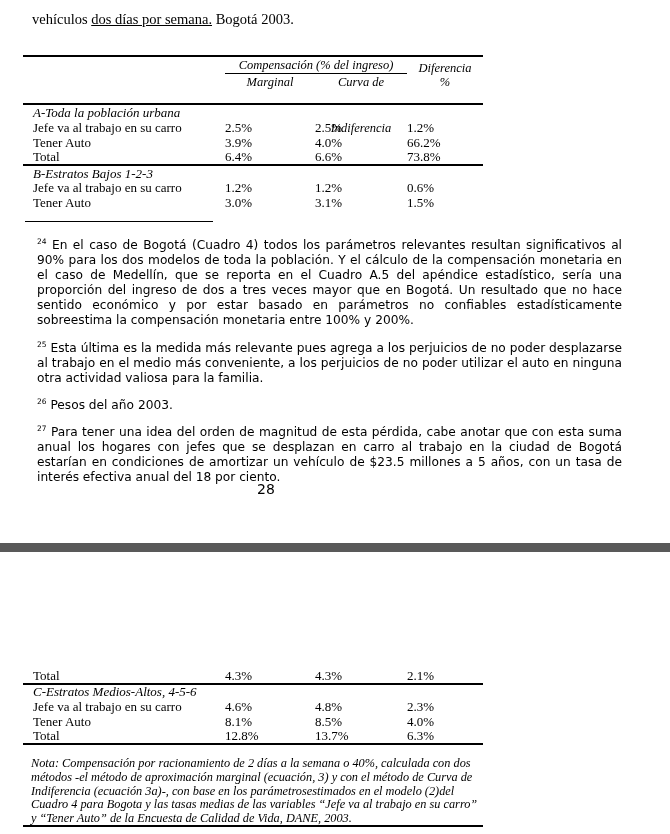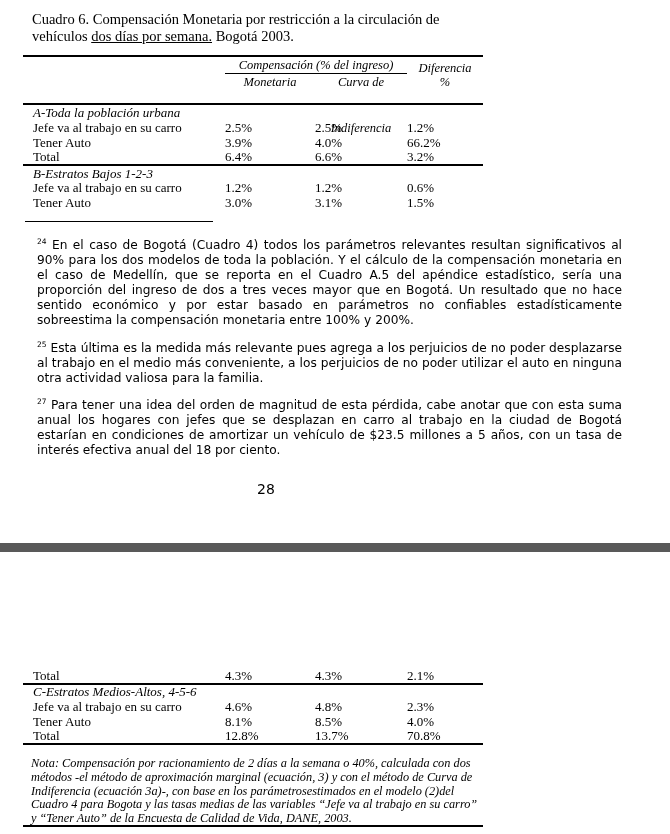--- a/index.html
+++ b/index.html
@@ -29,30 +29,29 @@
 
   .page-num { position: absolute; left: 0; width: 532px; top: 481px; text-align: center; font-size: 14px; }
   .page-break { position: absolute; left: 0; top: 543px; width: 670px; height: 9px; background: #595959; }
 
   .nota { position: absolute; left: 31px; top: 757px; width: 452px; font-size: 12.3px; line-height: 13.8px; font-style: italic; }
 </style>
 </head>
 <body>
 
 <div class="title serif">
-  <div>Cuadro 6. Compensación Monetaria por restricción a la circulación de</div>
   <div><span>vehículos </span><u>dos días por semana.</u><span> Bogotá 2003.</span></div>
 </div>
 
 <div class="tbl serif" style="top:0;">
   <div class="rule" style="left:0; top:55px; width:460px;"></div>
 
   <div class="hdr" style="left:202px; top:58px; width:182px;">Compensación (% del ingreso)</div>
   <div class="rule thin" style="left:202px; top:73px; width:182px;"></div>
-  <div class="hdr" style="left:202px; top:75px; width:90px;">Monetaria</div>
+  <div class="hdr" style="left:202px; top:75px; width:90px;">Marginal</div>
   <div class="hdr" style="left:292px; top:75px; width:92px;">Curva de</div>
   <div class="hdr" style="left:292px; top:89px; width:92px;margin-top:32px;">Indiferencia</div>
   <div class="hdr" style="left:384px; top:61px; width:76px;">Diferencia</div>
   <div class="hdr" style="left:384px; top:75px; width:76px;">%</div>
 
   <div class="rule" style="left:0; top:103px; width:460px;"></div>
 
   <div class="row" style="top:106px;">
     <span class="lbl sect">A-Toda la población urbana</span>
   </div>
@@ -65,21 +64,21 @@
   <div class="row" style="top:136px;">
     <span class="lbl">Tener Auto</span>
     <span class="c1">3.9%</span>
     <span class="c2">4.0%</span>
     <span class="c3">66.2%</span>
   </div>
   <div class="row" style="top:150px;">
     <span class="lbl">Total</span>
     <span class="c1">6.4%</span>
     <span class="c2">6.6%</span>
-    <span class="c3">3.2%</span>
+    <span class="c3">73.8%</span>
   </div>
 
   <div class="rule" style="left:0; top:164px; width:460px;"></div>
 
   <div class="row" style="top:167px;">
     <span class="lbl sect">B-Estratos Bajos 1-2-3</span>
   </div>
   <div class="row" style="top:181px;">
     <span class="lbl">Jefe va al trabajo en su carro</span>
     <span class="c1">1.2%</span>
@@ -92,20 +91,21 @@
     <span class="c2">3.1%</span>
     <span class="c3">1.5%</span>
   </div>
 </div>
 
 <div class="fn-rule"></div>
 
 <div class="footnotes sans">
   <p><sup>24</sup><span> En el caso de Bogotá (Cuadro 4) todos los parámetros relevantes resultan significativos al 90% para los dos modelos de toda la población. Y el cálculo de la compensación monetaria en el caso de Medellín, que se reporta en el Cuadro A.5 del apéndice estadístico, sería una proporción del ingreso de dos a tres veces mayor que en Bogotá. Un resultado que no hace sentido económico y por estar basado en parámetros no confiables estadísticamente sobreestima la compensación monetaria entre 100% y 200%.</span></p>
   <p><sup>25</sup><span> Esta última es la medida más relevante pues agrega a los perjuicios de no poder desplazarse al trabajo en el medio más conveniente, a los perjuicios de no poder utilizar el auto en ninguna otra actividad valiosa para la familia.</span></p>
+  <p><sup>26</sup><span> Pesos del año 2003.</span></p>
   <p><sup>27</sup><span> Para tener una idea del orden de magnitud de esta pérdida, cabe anotar que con esta suma anual los hogares con jefes que se desplazan en carro al trabajo en la ciudad de Bogotá estarían en condiciones de amortizar un vehículo de $23.5 millones a 5 años, con un tasa de interés efectiva anual del 18 por ciento.</span></p>
 </div>
 
 <div class="page-num sans">28</div>
 
 <div class="page-break"></div>
 
 <div class="tbl serif" style="top:0;">
   <div class="row" style="top:669px;">
     <span class="lbl">Total</span>
@@ -128,20 +128,20 @@
   <div class="row" style="top:715px;">
     <span class="lbl">Tener Auto</span>
     <span class="c1">8.1%</span>
     <span class="c2">8.5%</span>
     <span class="c3">4.0%</span>
   </div>
   <div class="row" style="top:729px;">
     <span class="lbl">Total</span>
     <span class="c1">12.8%</span>
     <span class="c2">13.7%</span>
-    <span class="c3">70.8%</span>
+    <span class="c3">6.3%</span>
   </div>
 
   <div class="rule" style="left:0; top:743px; width:460px;"></div>
   <div class="rule" style="left:0; top:825px; width:460px;"></div>
 </div>
 
 <div class="nota serif">Nota: Compensación por racionamiento de 2 días a la semana o 40%, calculada con  dos métodos -el método de aproximación marginal (ecuación, 3) y con el método de Curva de Indiferencia (ecuación 3a)-, con base en los parámetrosestimados en el modelo (2)del Cuadro 4 para Bogota y las tasas medias de las variables “Jefe va al trabajo en su carro” y “Tener Auto” de la Encuesta de Calidad de Vida, DANE, 2003.</div>
 
 </body></html>

